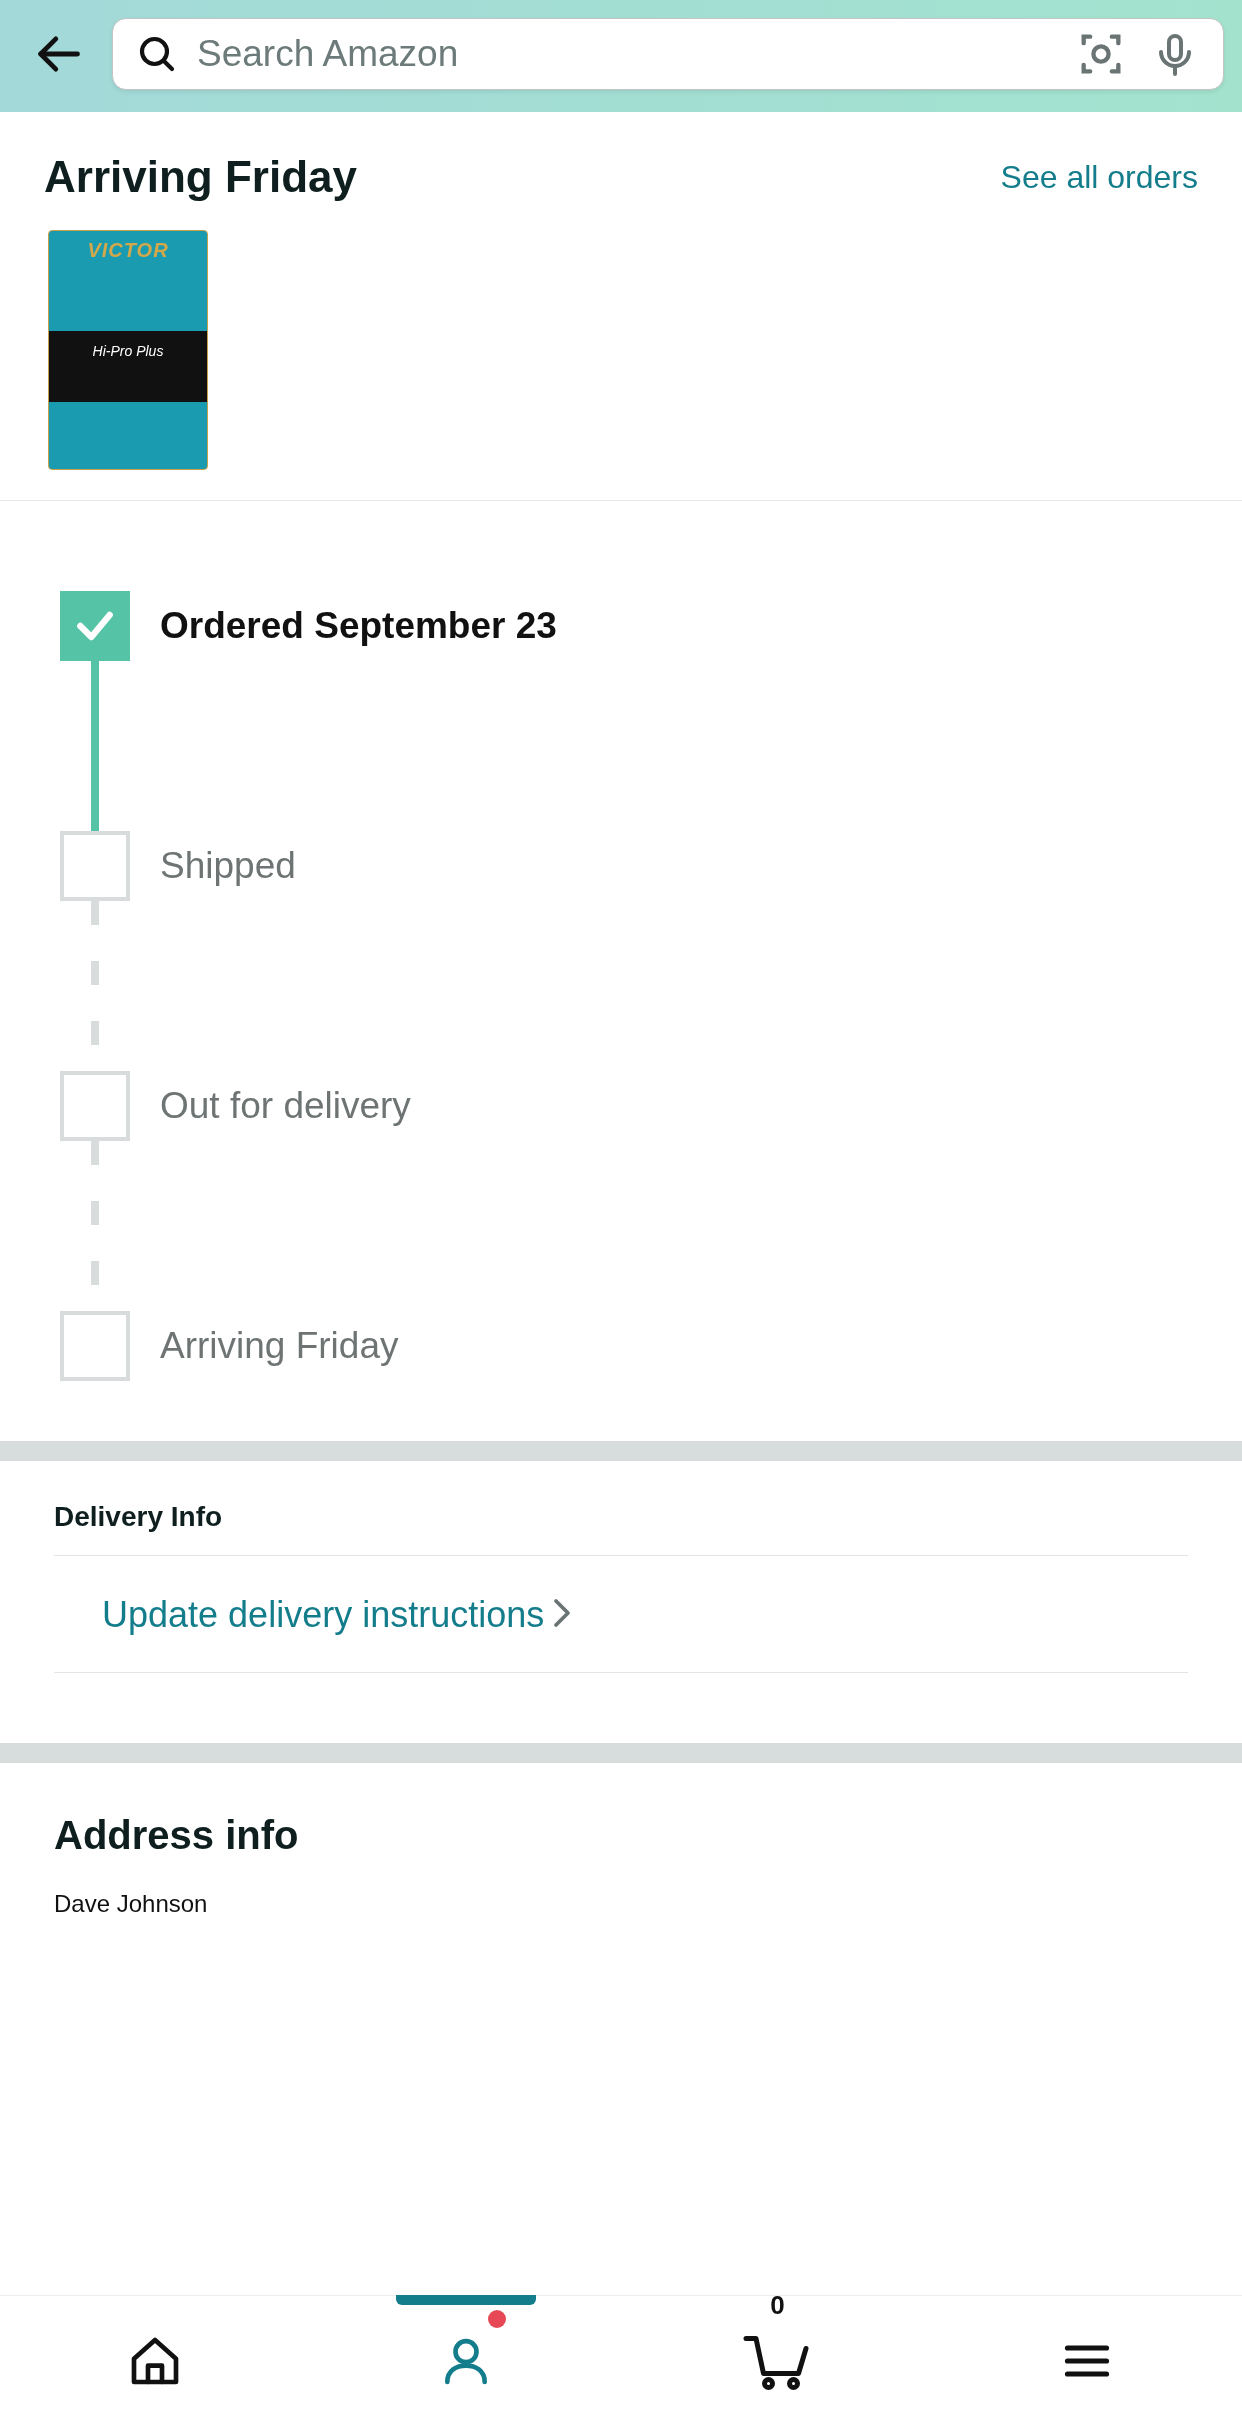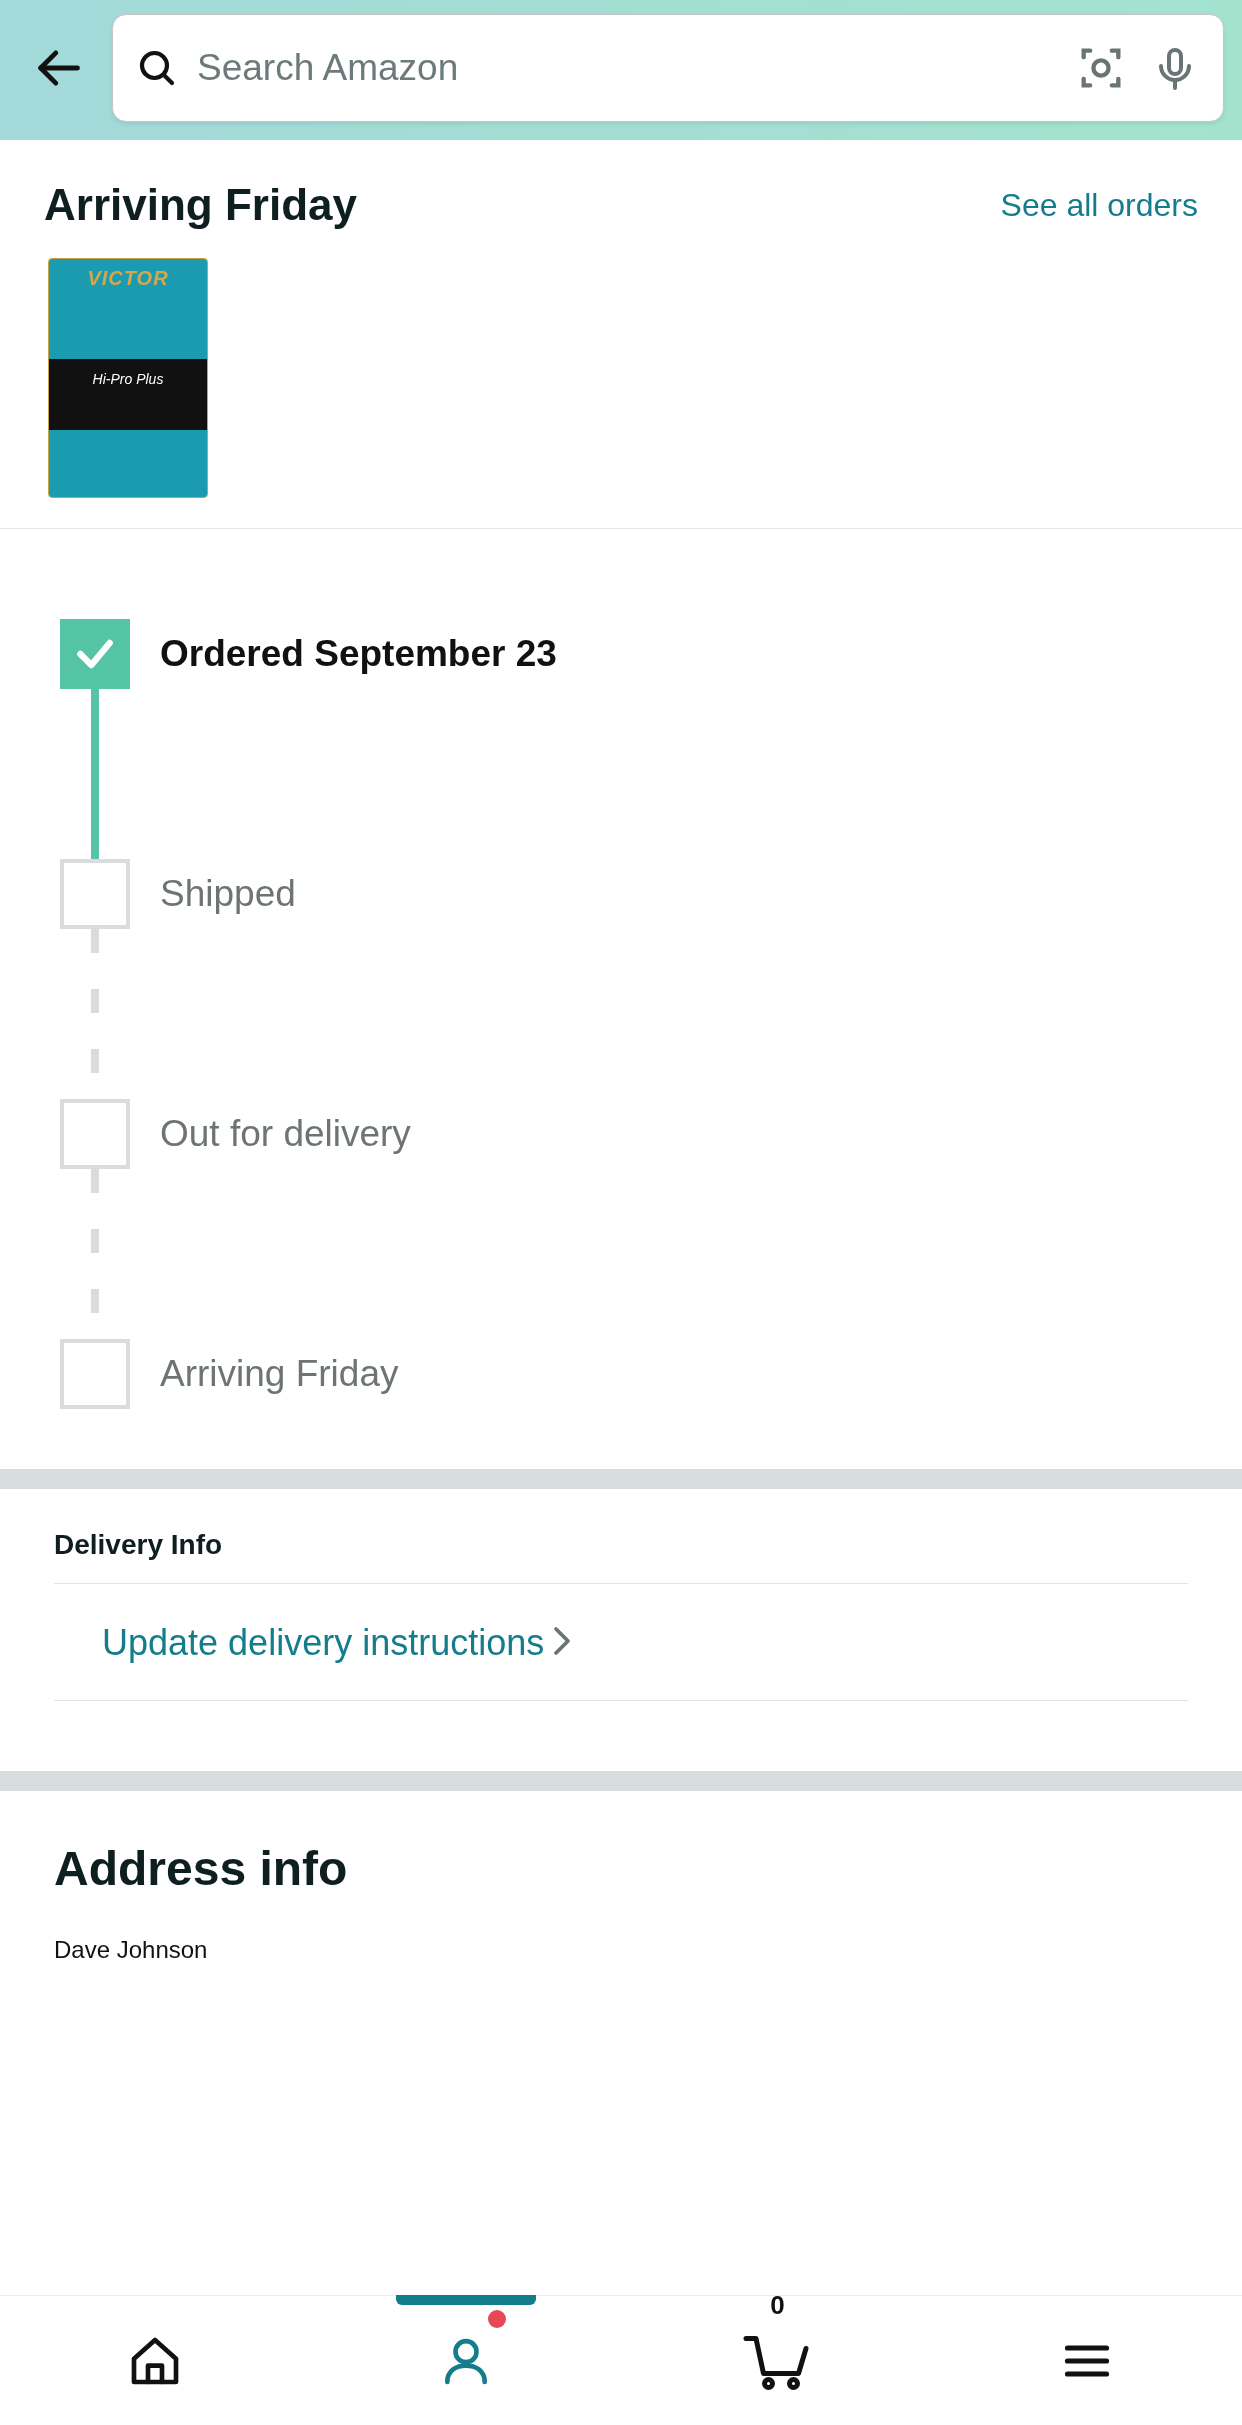--- a/index.html
+++ b/index.html
@@ -24,21 +24,21 @@
       align-items: center;
       justify-content: center;
       flex-shrink: 0;
       margin-right: 14px;
     }
     .search-bar {
       flex: 1;
       background: #fff;
       border: 1px solid #c4c4c4;
       border-radius: 14px;
-      height: 108px;
+      height: 72px;
       display: flex;
       align-items: center;
       padding: 0 24px;
       box-shadow: 0 2px 4px rgba(0,0,0,0.08);
     }
     .search-icon-wrap { display:flex; align-items:center; margin-right: 20px; }
     .search-input {
       flex: 1;
       border: none;
       outline: none;
@@ -97,21 +97,21 @@
     .section-title { font-size: 28px; font-weight: 700; color: #0f1f1f; padding-bottom: 22px; }
     .list-row {
       border-top: 1px solid #e3e5e5;
       border-bottom: 1px solid #e3e5e5;
       display: flex; align-items: center; 
       padding: 38px 10px 36px 48px;
     }
     .list-row .row-label { font-size: 36px; color: #147d8c; }
     
     .section-address { padding: 50px 54px 10px 54px; }
-    .addr-title { font-size: 48px; font-weight: 700; color: #0f1f1f; margin-bottom: 40px; }
+    .addr-title { font-size: 40px; font-weight: 700; color: #0f1f1f; margin-bottom: 32px; }
     .addr-name { font-size: 24px; color: #111; }
 
     .bottom-nav {
       position: absolute; bottom: 0; left: 0; right: 0;
       height: 130px; background: #fff;
       border-top: 1px solid #eee;
       display: flex; justify-content: space-around; align-items: center;
     }
     .nav-item { width: 25%; display:flex; justify-content:center; align-items:center; height:100%; position:relative; }
     .nav-indicator { position:absolute; top:-1px; left:50%; transform:translateX(-50%); width:140px; height:10px; background:#147d8c; border-radius: 0 0 6px 6px; }

